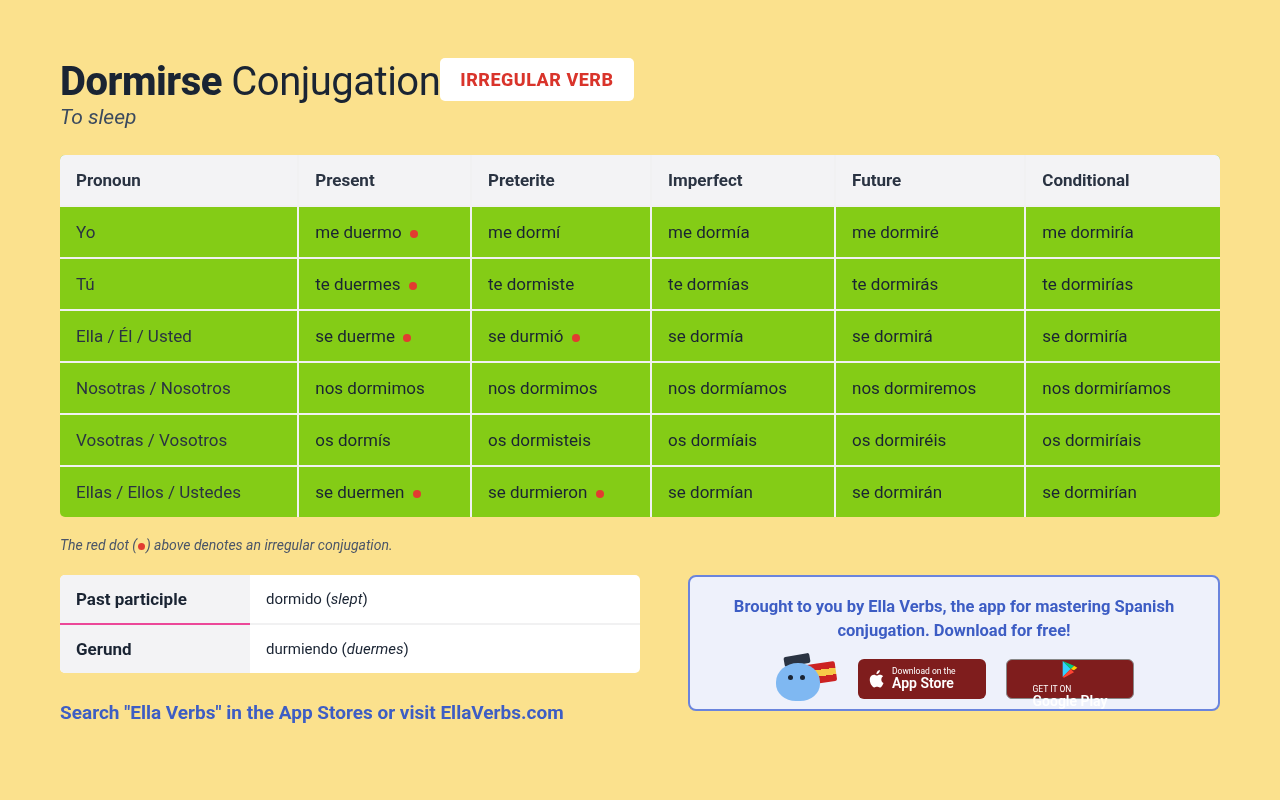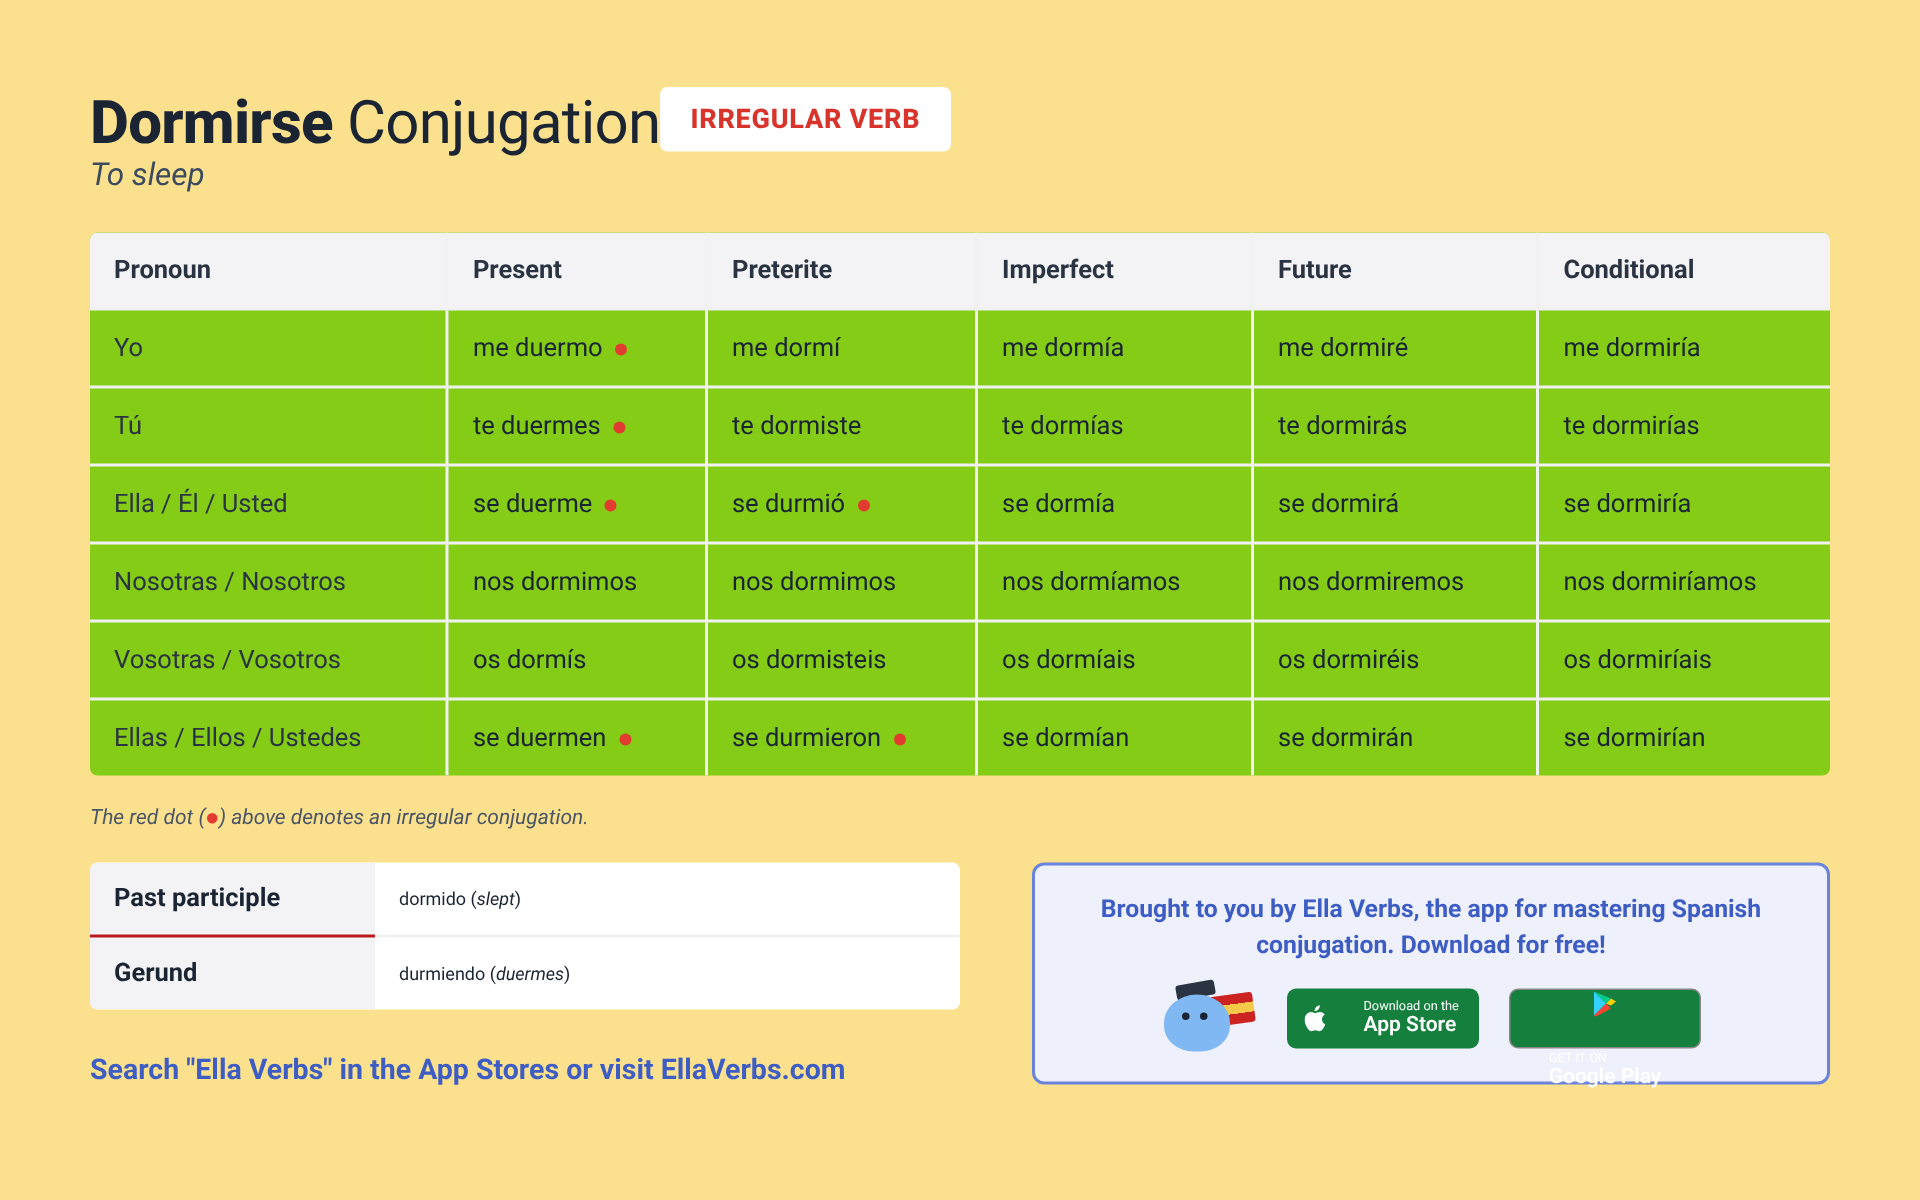--- a/index.html
+++ b/index.html
@@ -90,43 +90,43 @@
     background: #fff;
     border-radius: 5px;
     overflow: hidden;
   }
   table.forms-table th {
     background: #f3f3f5;
     text-align: left;
     padding: 14px 16px;
     font-size: 17px;
     font-weight: 700;
-    border-bottom: 2px solid #b91c1c;
+    border-bottom: 2px solid #ec4899;
     width: 190px;
   }
   table.forms-table td {
     padding: 14px 16px;
-    font-size: 12px;
+    font-size: 15px;
     border-bottom: 2px solid #f1f1f2;
   }
   table.forms-table tr:last-child th,
   table.forms-table tr:last-child td { border-bottom: none; }
   .en { font-style: italic; }
   .search-line {
     font-size: 19px;
     font-weight: 700;
     color: #3d5dc4;
     margin-top: 28px;
   }
   .promo {
     flex: 1;
     background: #eef1fb;
     border: 2px solid #6a84dd;
     border-radius: 8px;
-    padding: 18px 22px 20px;
+    padding: 18px 22px 8px;
     text-align: center;
   }
   .promo-text {
     color: #3d5dc4;
     font-weight: 700;
     font-size: 16.5px;
     line-height: 1.45;
   }
   .promo-badges {
     display: flex;
@@ -148,23 +148,23 @@
   .app-logo .flag {
     position:absolute; right:2px; top:6px; width:30px; height:20px;
     background: linear-gradient(#c22 33%, #f7c948 33% 66%, #c22 66%);
     border-radius:2px; transform: rotate(-8deg);
   }
   .app-logo .cap {
     position:absolute; left:10px; top:-2px; width:26px; height:10px;
     background:#2a3342; transform: rotate(-10deg); border-radius:2px;
   }
   .store-badge {
-    background:#15803d; color:#fff; border-radius:6px;
+    background:#7f1d1d; color:#fff; border-radius:6px;
     width:128px; height:40px; display:flex; align-items:center;
-    padding:0 9px; gap:24px; text-align:left;
+    padding:0 9px; gap:7px; text-align:left;
   }
   .store-badge.gp { border:1px solid #888;flex-direction:column; }
   .store-badge .txt-sm { font-size:8.5px; line-height:1; }
   .store-badge .txt-lg { font-size:14px; font-weight:600; line-height:1.15; }
   .store-badge .ico { flex:0 0 auto; display:flex; align-items:center; }
 </style>
 </head>
 <body>
 
 <div class="header-row">

